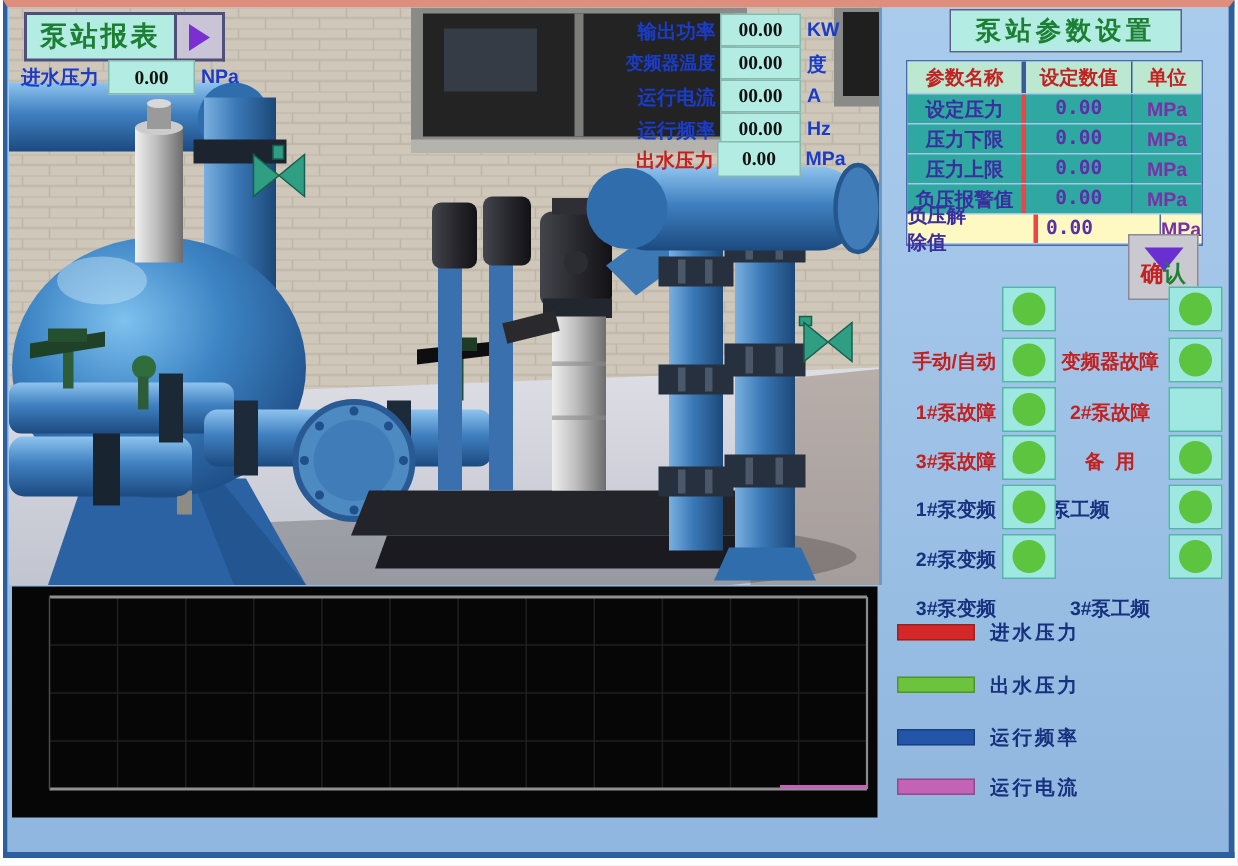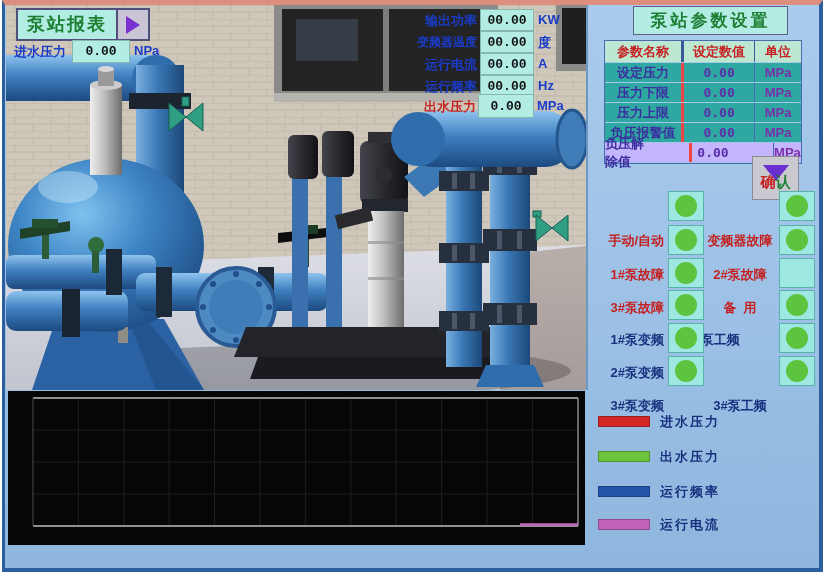--- a/index.html
+++ b/index.html
@@ -17,37 +17,37 @@
   .report-btn{left:16px;top:8px;display:flex;cursor:pointer;}
   .report-btn .txt{background:#b2ece2;border:2px solid #4f4f7a;padding:2px 9px 3px 9px;
                    font-size:18px;font-weight:bold;color:#1d7f33;letter-spacing:2px;}
   .report-btn .play{width:30px;background:#c9c5d6;border:2px solid #4f4f7a;border-left:none;
                     display:flex;align-items:center;justify-content:center;}
   .tri-right{width:0;height:0;border-top:9px solid transparent;border-bottom:9px solid transparent;
              border-left:14px solid #7a2fd0;}
   
   .lbl-blue{color:#1a3cc8;font-size:13px;font-weight:bold;}
   .lbl-red{color:#c42222;font-size:13px;font-weight:bold;}
-  .valbox{background:#b2ece2;color:#111;font-family:Liberation Mono, monospace;
+  .valbox{background:#b2ece2;color:#111;font-family:Liberation Serif, serif;
           font-size:13px;font-weight:bold;display:flex;align-items:center;justify-content:center;
           border:1px solid #86b8ae;}
   
   .panel-title{left:633px;top:6px;width:153px;height:27px;background:#b2ece2;border:1px solid #5e5e8a;
                display:flex;align-items:center;justify-content:center;font-size:17px;font-weight:bold;
                color:#1d7f33;letter-spacing:3px;}
   .ptable{left:604px;top:40px;width:198px;}
   .prow{display:flex;height:19px;margin-bottom:1px;}
   .prow.header{height:21px;background:#bce8d2;}
   .prow .c1{width:78px;}
   .prow .c2{width:72px;border-left:3px solid #ef4444;}
   .prow .c3{width:47px;border-left:1px solid #4a6ab0;}
   .prow div{display:flex;align-items:center;justify-content:center;font-size:13px;font-weight:bold;}
   .prow.header div{color:#c42222;border-left-color:#3a589c;}
   .prow.data{background:#2fa8a2;}
-  .prow.data.lite{background:#c4b5fd;gap:39px;}
+  .prow.data.lite{background:#fef9c3;gap:39px;}
   .prow.data .c1{color:#3b2fa0;}
   .prow.data .c2{color:#5b2fa8;font-family:"DejaVu Sans Mono",monospace;}
   .prow.data .c3{color:#7b2fa8;}
   .ptable-wrap{border:1px solid #4a6ab0;}
   
   .confirm{left:752px;top:156px;width:45px;height:42px;background:#c9c9cf;border:1px solid #8a8a96;
            display:flex;flex-direction:column;align-items:center;justify-content:center;cursor:pointer;}
   .tri-down{width:0;height:0;border-left:13px solid transparent;border-right:13px solid transparent;
             border-top:16px solid #6a2fd0;margin-bottom:-8px;}
   .confirm .cl{font-size:15px;font-weight:bold;z-index:1;}

